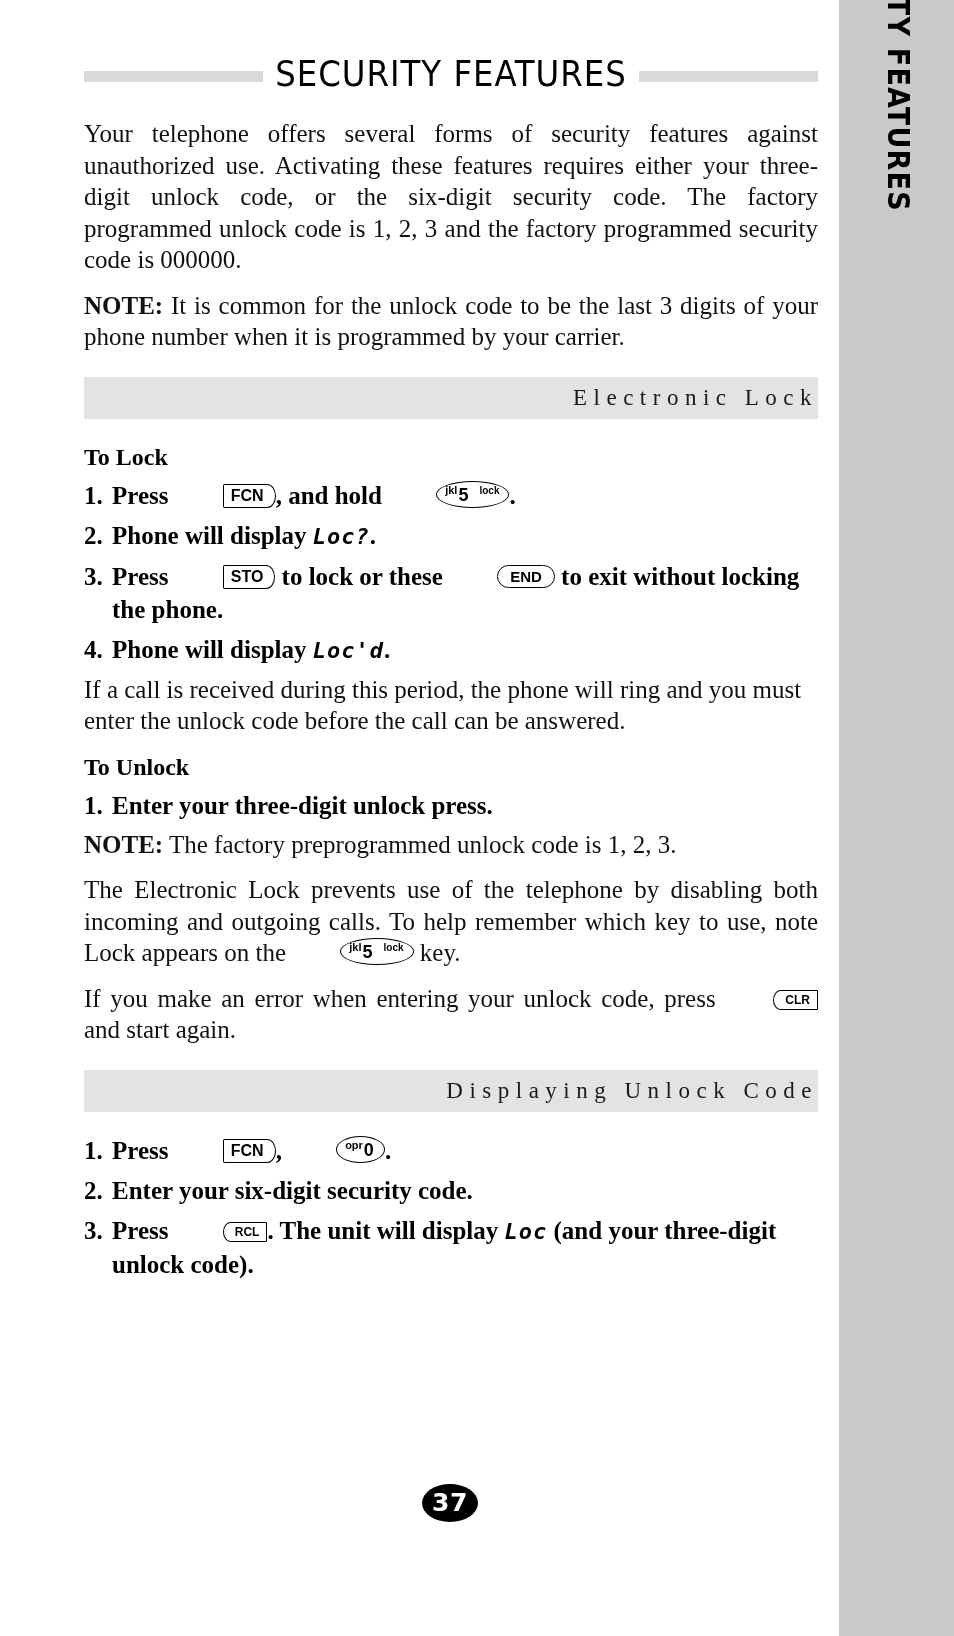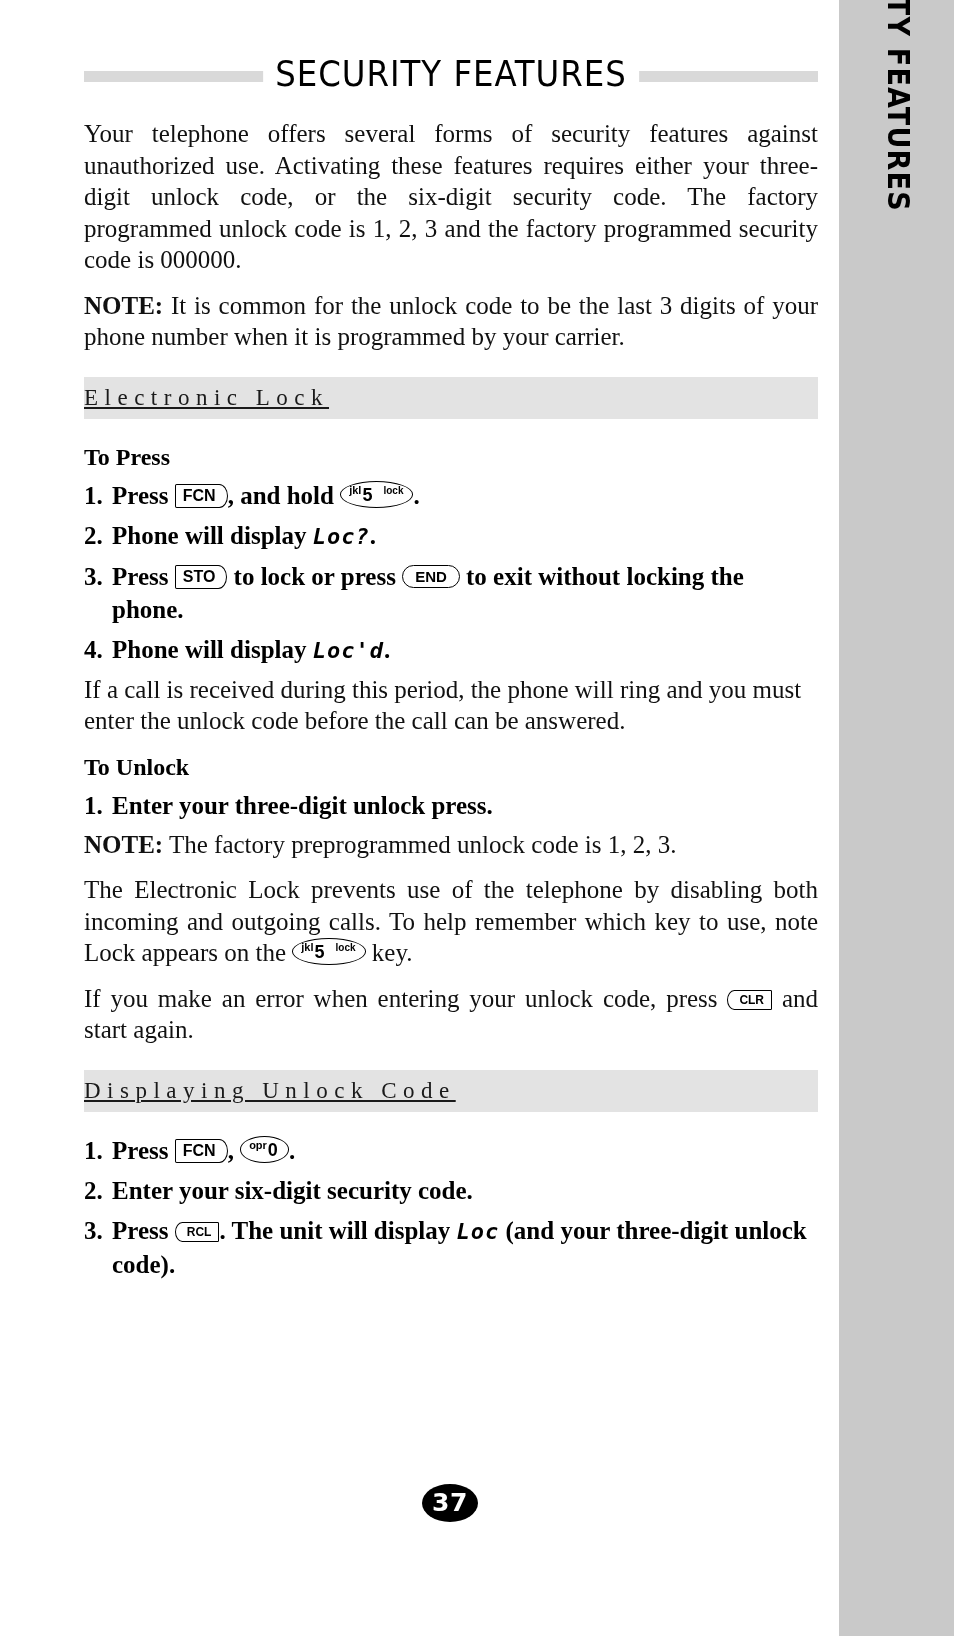--- a/index.html
+++ b/index.html
@@ -109,28 +109,27 @@
   p.body.first { margin-top: 20px; }
   p.body.noj { text-align: left; }
 
   b.note { font-weight: bold; }
 
   
   .sec-head {
     background: #e3e3e3;
     height: 42px;
     line-height: 42px;
-    text-align: left;
+    text-align: right;
     margin: 24px 0 22px 0;
     font-family: "Liberation Serif", serif;
     font-size: 23px;
     letter-spacing: 6.5px;
     color: #1a1a1a;
     font-weight: normal;
-    text-decoration: underline;
   }
 
   
   .subhead {
     font-weight: bold;
     font-size: 24px;
     line-height: 32px;
     margin: 0 0 6px 0;
     font-family: "Liberation Serif", serif;
     font-stretch: condensed;
@@ -160,20 +159,21 @@
     position: relative;
     vertical-align: baseline;
     border: 1.6px solid #000;
     background: #fff;
     font-family: "Liberation Sans", sans-serif;
     font-weight: bold;
     color: #000;
     text-align: center;
     white-space: nowrap;
     line-height: 1;
+    margin-left: 48px;
   }
   
   .key-sweep {
     font-size: 16px;
     padding: 3px 11px 3px 7px;
     border-radius: 3px 16px 16px 3px / 3px 22px 22px 3px;
     top: -3px;
   }
   
   .key-stadium {
@@ -260,32 +260,32 @@
       <div class="title-rule"></div>
       <h1 class="doc-title">SECURITY FEATURES</h1>
     </div>
 
     <p class="body first">Your telephone offers several forms of security features against unauthorized use. Activating these features requires either your three-digit unlock code, or the six-digit security code. The factory programmed unlock code is 1, 2, 3 and the factory programmed security code is 000000.</p>
 
     <p class="body"><b class="note">NOTE:</b><span> It is common for the unlock code to be the last 3 digits of your phone number when it is programmed by your carrier.</span></p>
 
     <div class="sec-head">Electronic Lock</div>
 
-    <div class="subhead">To Press</div>
+    <div class="subhead">To Lock</div>
 
     <p class="step">
       <span class="num">1.</span><span>Press </span><span class="key key-sweep">FCN</span><span>, and hold </span><span class="key key-ellipse"><span class="kt">jkl</span><span class="kd">5</span><span class="kb">lock</span></span><span>.</span>
     </p>
 
     <p class="step">
       <span class="num">2.</span><span>Phone will display </span><span class="lcd">Loc?</span><span>.</span>
     </p>
 
     <p class="step">
-      <span class="num">3.</span><span>Press </span><span class="key key-sweep">STO</span><span> to lock or press </span><span class="key key-stadium">END</span><span> to exit without locking the phone.</span>
+      <span class="num">3.</span><span>Press </span><span class="key key-sweep">STO</span><span> to lock or these </span><span class="key key-stadium">END</span><span> to exit without locking the phone.</span>
     </p>
 
     <p class="step">
       <span class="num">4.</span><span>Phone will display </span><span class="lcd">Loc'd</span><span>.</span>
     </p>
 
     <p class="body noj">If a call is received during this period, the phone will ring and you must enter the unlock code before the call can be answered.</p>
 
     <div class="subhead">To Unlock</div>
 

